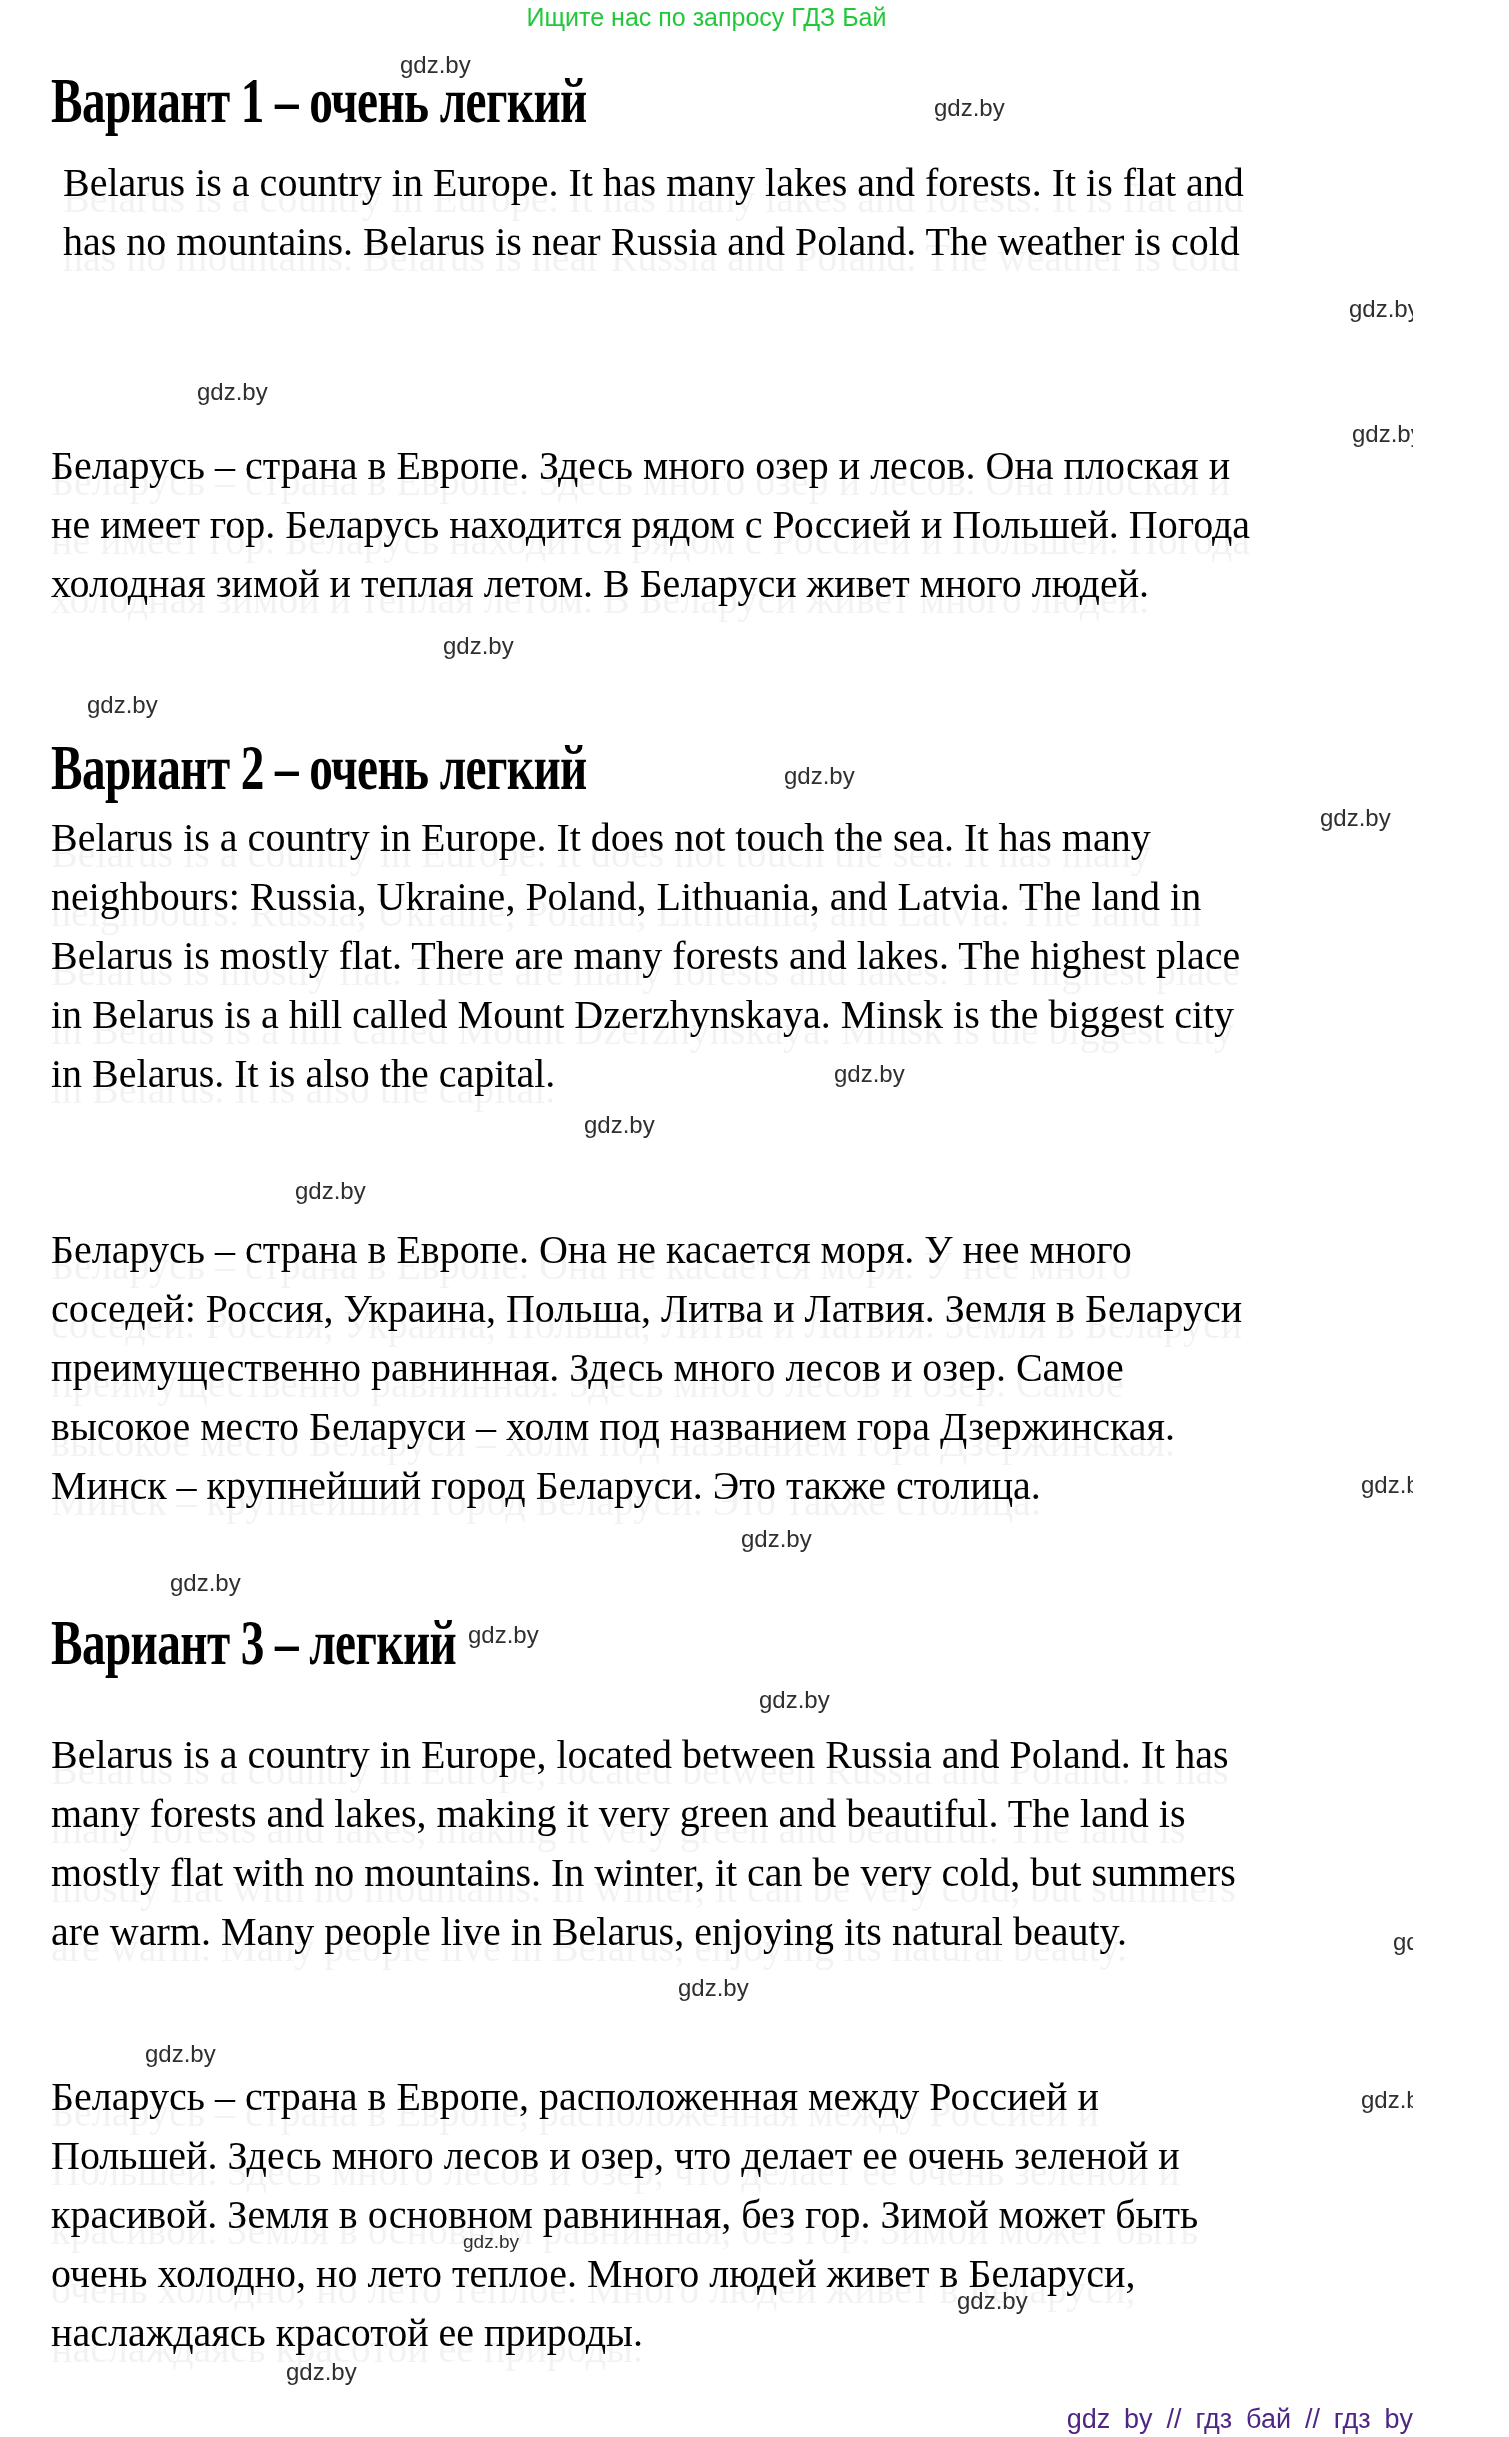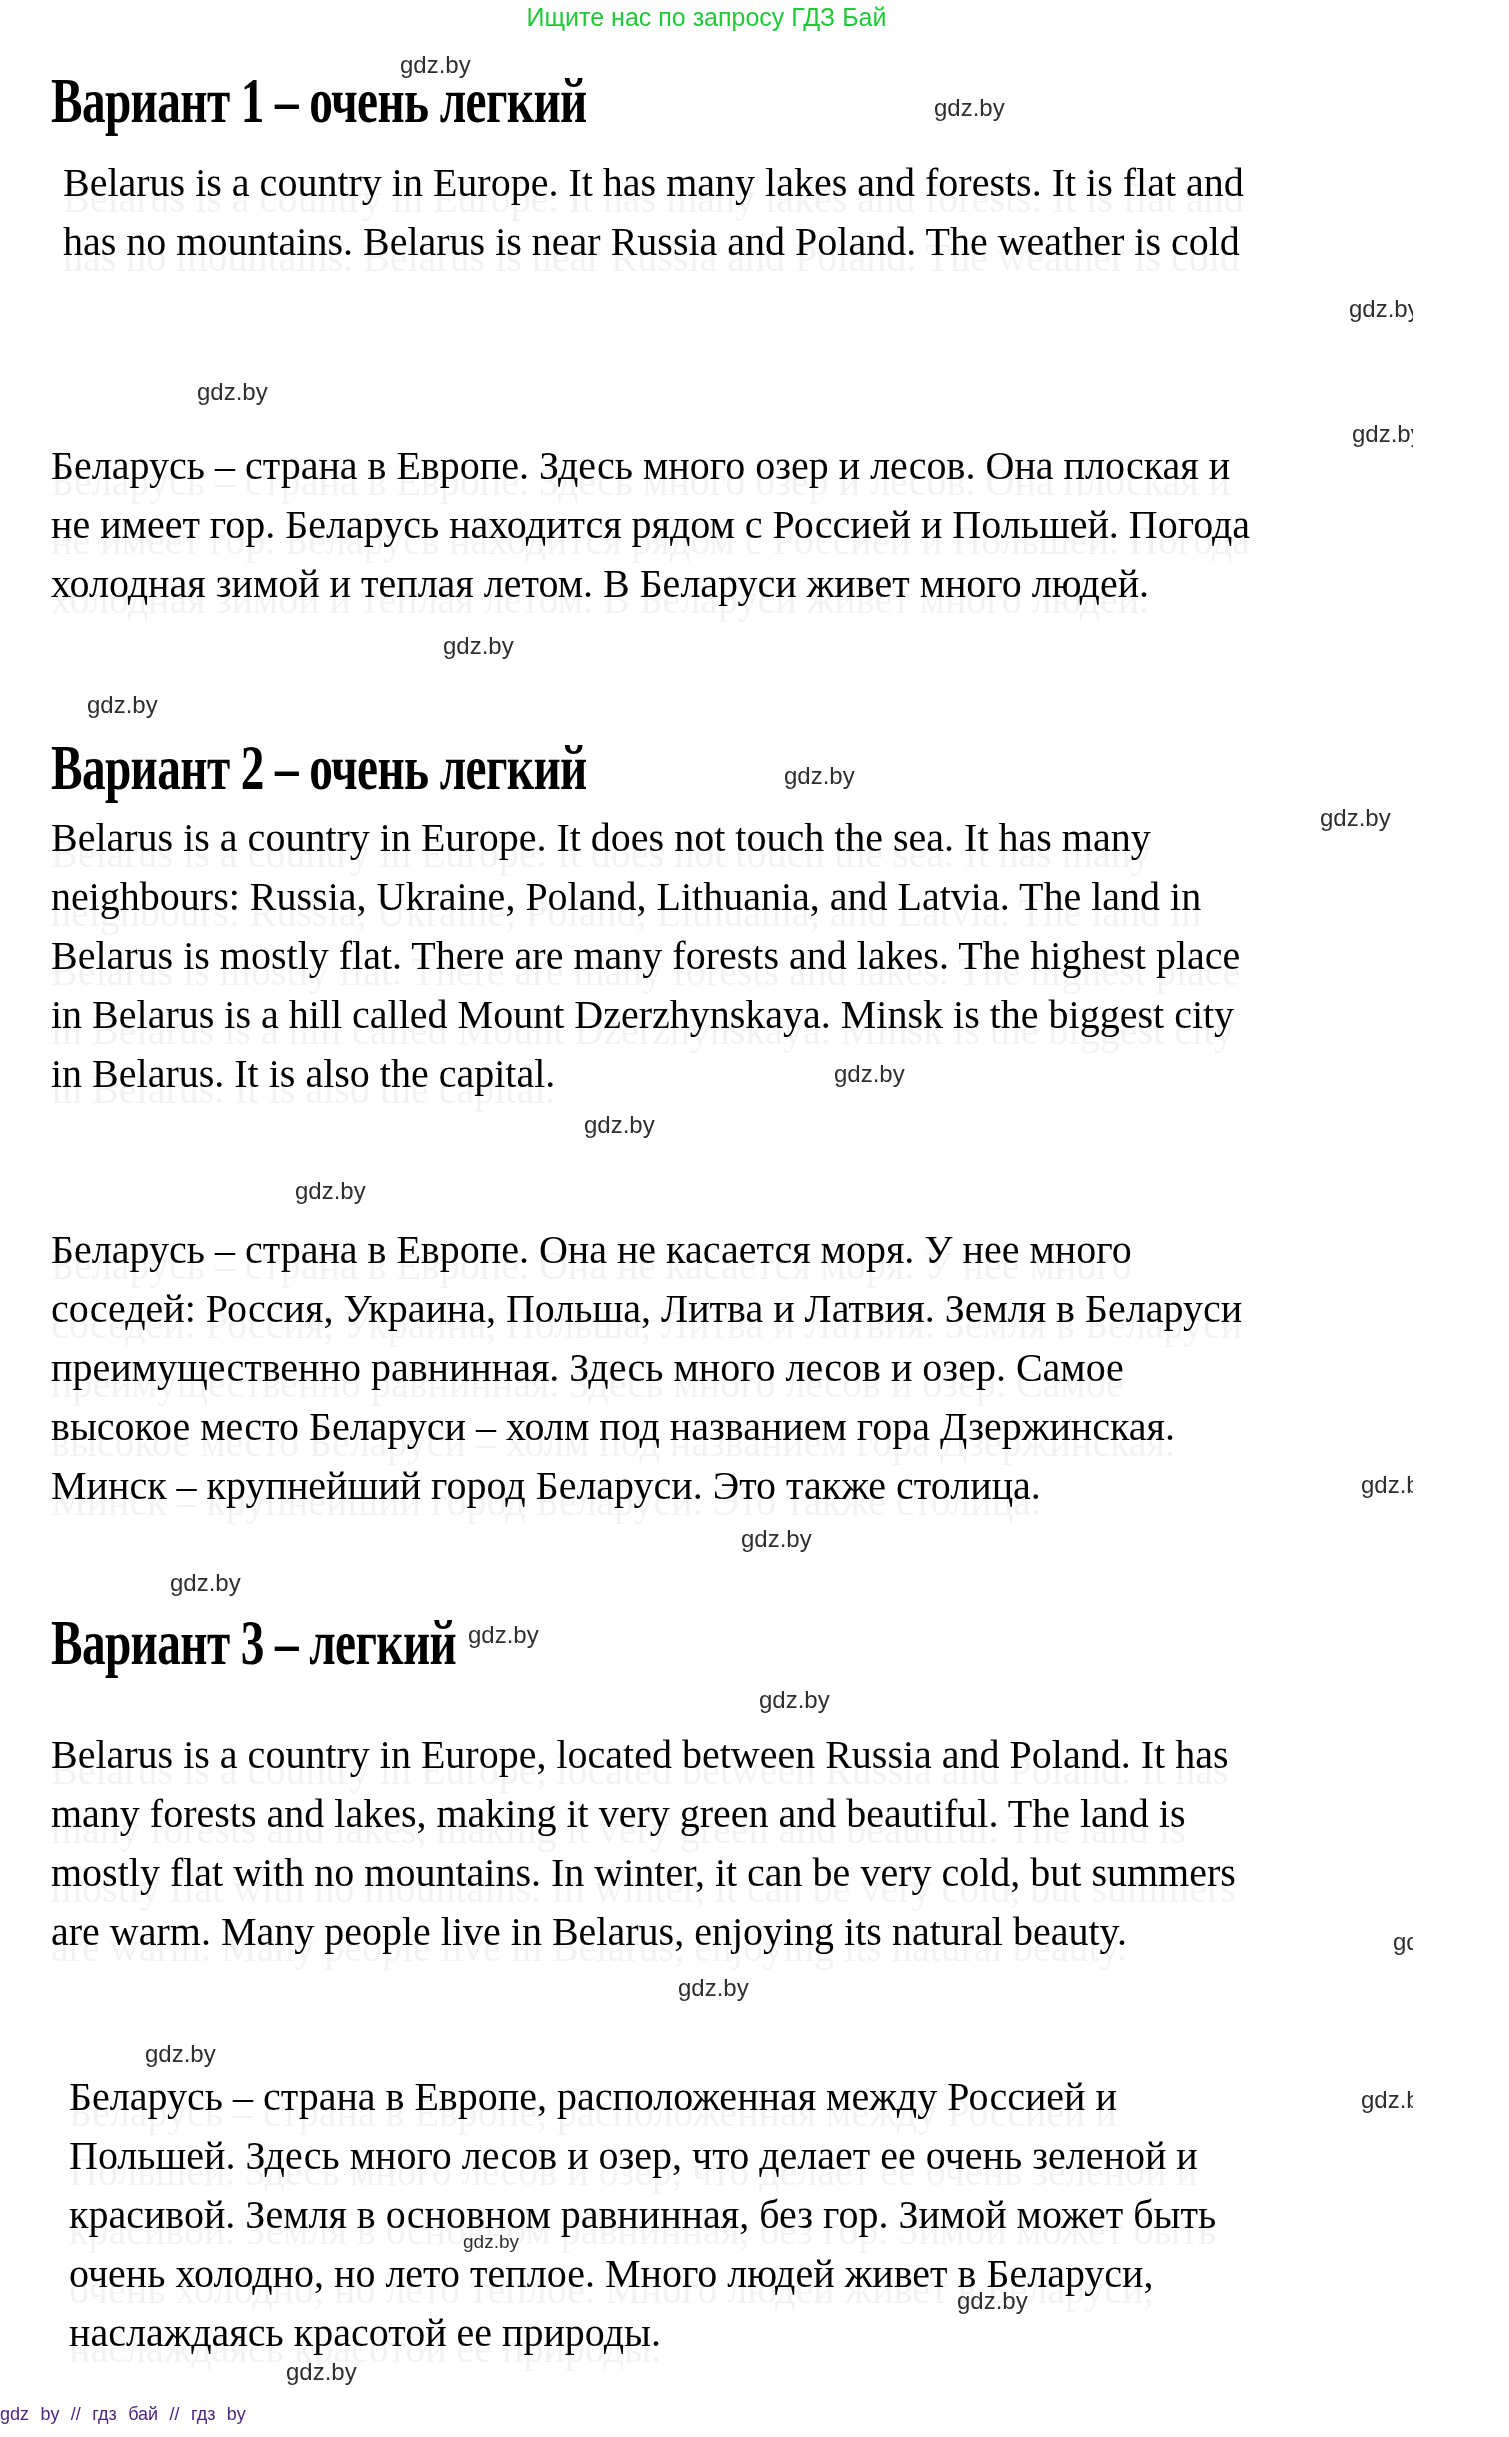--- a/index.html
+++ b/index.html
@@ -47,23 +47,23 @@
   .wm{
     position:absolute;
     font-family:"Liberation Sans",sans-serif;
     font-size:24px;
     color:#2f2f2f;
   }
   .wm.small{font-size:19px;}
   .footer{
     position:absolute;
     top:2404px;left:0;width:100%;
-    text-align:left;
+    text-align:right;
     font-family:"Liberation Sans",sans-serif;
-    font-size:18px;
+    font-size:27px;
     word-spacing:6.4px;
     color:#4f2685;
   }
 </style>
 </head>
 <body>
 
 <div class="page">
   <div class="promo">Ищите нас по запросу ГДЗ Бай</div>
 
@@ -93,21 +93,21 @@
         <div class="para-line">высокое место Беларуси – холм под названием гора Дзержинская.</div>
         <div class="para-line">Минск – крупнейший город Беларуси. Это также столица.</div>
       </div>
       <div class="heading" style="top: 1613px;">Вариант 3 – легкий</div>
       <div class="para" style="top: 1725px;">
         <div class="para-line">Belarus is a country in Europe, located between Russia and Poland. It has</div>
         <div class="para-line">many forests and lakes, making it very green and beautiful. The land is</div>
         <div class="para-line">mostly flat with no mountains. In winter, it can be very cold, but summers</div>
         <div class="para-line">are warm. Many people live in Belarus, enjoying its natural beauty.</div>
       </div>
-      <div class="para" style="top: 2067px; margin-left: 18px;">
+      <div class="para" style="top: 2067px;">
         <div class="para-line">Беларусь – страна в Европе, расположенная между Россией и</div>
         <div class="para-line">Польшей. Здесь много лесов и озер, что делает ее очень зеленой и</div>
         <div class="para-line">красивой. Земля в основном равнинная, без гор. Зимой может быть</div>
         <div class="para-line">очень холодно, но лето теплое. Много людей живет в Беларуси,</div>
         <div class="para-line">наслаждаясь красотой ее природы.</div>
       </div>
       <div class="wm" style="top: 51px; left: 400px;">gdz.by</div>
       <div class="wm" style="top: 94px; left: 934px;">gdz.by</div>
       <div class="wm" style="top: 295px; left: 1349px;">gdz.by</div>
       <div class="wm" style="top: 378px; left: 197px;">gdz.by</div>

